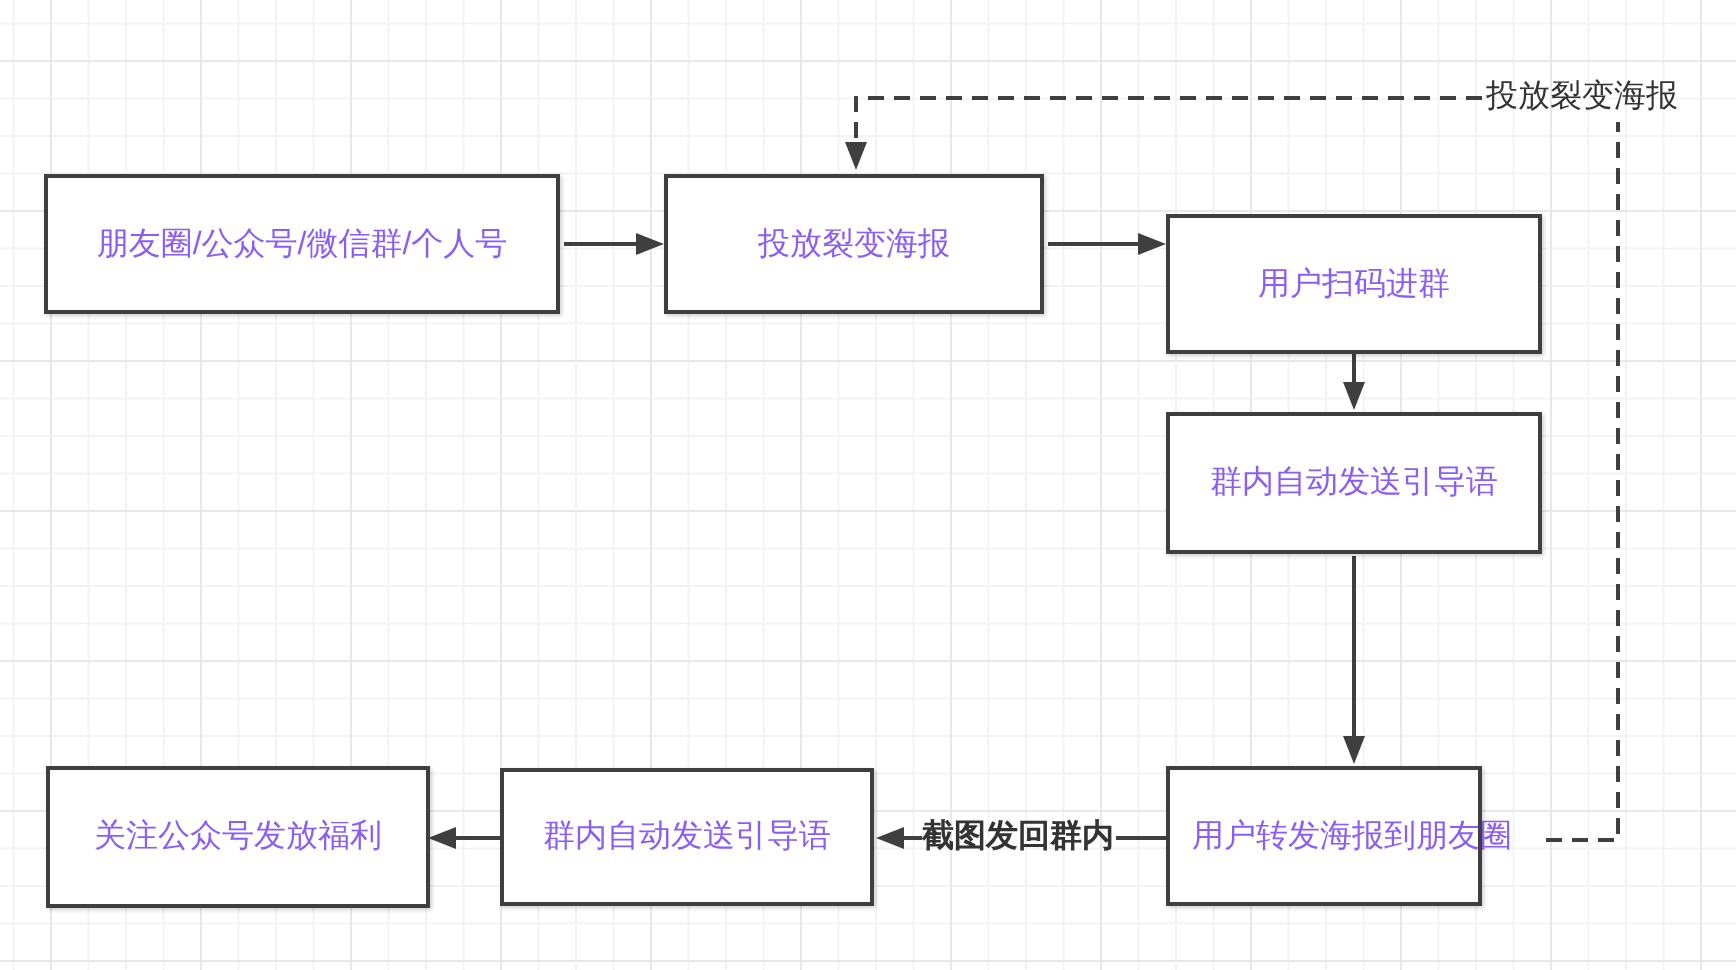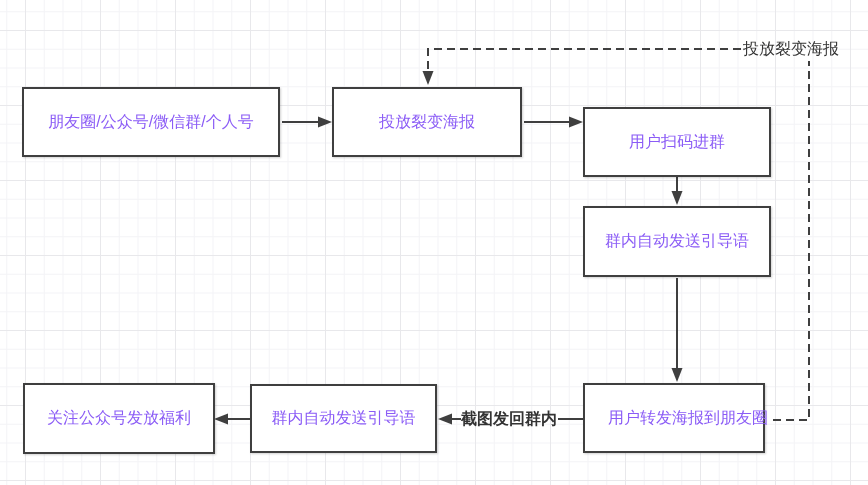--- a/index.html
+++ b/index.html
@@ -93,21 +93,21 @@
   </svg>
 
   <div class="node" style="left:22px; top:87px; width:258px; height:70px;">朋友圈/公众号/微信群/个人号</div>
 
   <div class="node" style="left:332px; top:87px; width:190px; height:70px;">投放裂变海报</div>
 
   <div class="node" style="left:583px; top:87px; width:188px; height:70px;margin-top:20px;">用户扫码进群</div>
 
   <div class="node" style="left:583px; top:206px; width:188px; height:71px;">群内自动发送引导语</div>
 
-  <div class="node" style="left:583px; top:383px; width:182px; height:70px;padding-left:28px;">用户转发海报到朋友圈</div>
+  <div class="node" style="left:583px; top:383px; width:158px; height:70px;padding-left:28px;">用户转发海报到朋友圈</div>
 
   <div class="node" style="left:250px; top:384px; width:187px; height:69px;">群内自动发送引导语</div>
 
   <div class="node" style="left:23px; top:383px; width:192px; height:71px;">关注公众号发放福利</div>
 
   <div class="edge-label" style="left:743px; top:40px;">投放裂变海报</div>
 
   <div class="edge-label" style="left:461px; top:410px;font-weight:bold;">截图发回群内</div>
 
 </div>

